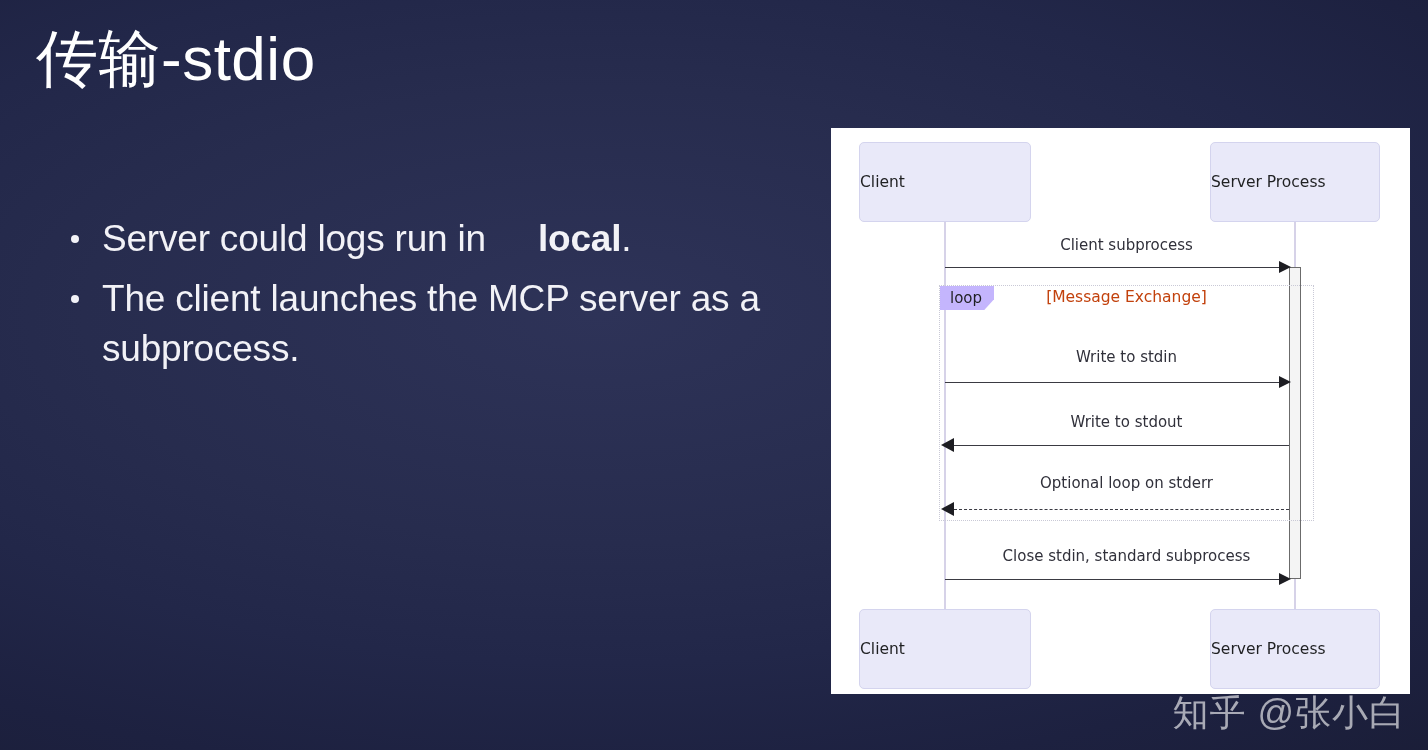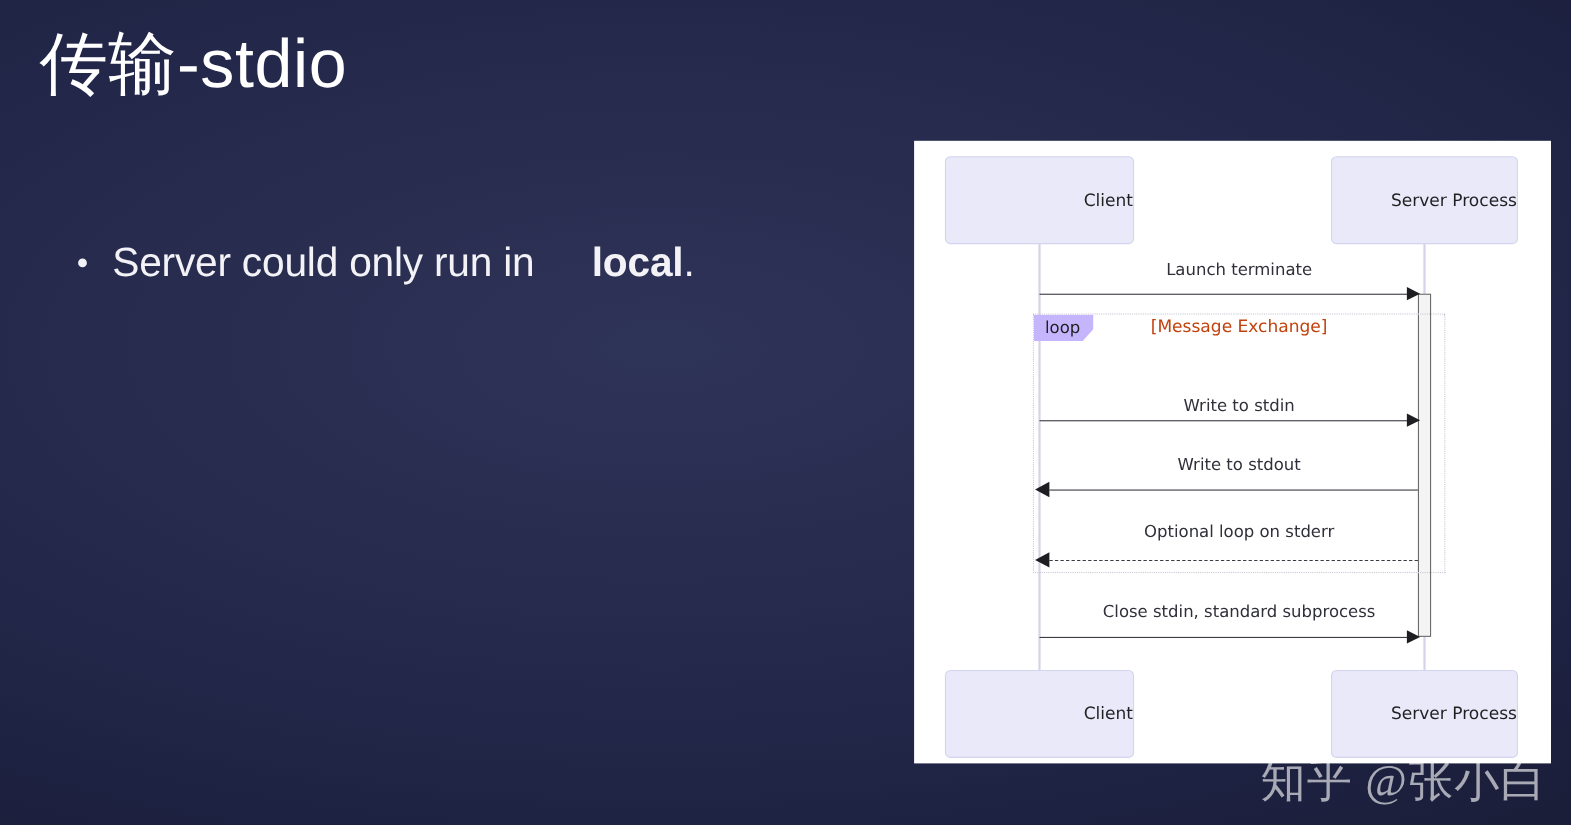--- a/index.html
+++ b/index.html
@@ -83,24 +83,23 @@
   
   .participant {
     position: absolute;
     background: #e9e9f9;
     border: 1px solid #d4d4ee;
     border-radius: 5px;
     color: #1f2022;
     font-size: 15.5px;
     display: flex;
     align-items: center;
-    justify-content: flex-end;
+    justify-content: flex-start;
     text-align: center;
     box-sizing: border-box;
-    padding-left: 13px;
   }
   .p-client-top   { left: 28px;  top: 14px;  width: 172px; height: 80px; }
   .p-server-top   { left: 379px; top: 14px;  width: 170px; height: 80px; }
   .p-client-bot   { left: 28px;  top: 481px; width: 172px; height: 80px; }
   .p-server-bot   { left: 379px; top: 481px; width: 170px; height: 80px; }
 
   
   .lifeline {
     position: absolute;
     width: 2px;
@@ -183,69 +182,73 @@
     border-top: 7px solid transparent;
     border-bottom: 7px solid transparent;
     border-right: 13px solid #1d1d22;
   }
 
   
   .watermark {
     position: absolute;
     right: 22px;
     bottom: 12px;
-    font-size: 41px;
+    font-size: 36px;
     color: rgba(255,255,255,0.62);
     letter-spacing: 1px;
     white-space: nowrap;
-    font-family: Liberation Serif, serif;
+    font-family: Liberation Sans, sans-serif;
   }
 </style>
 </head>
 <body>
 
 <div class="slide">
 
   <div class="title">传输-stdio</div>
 
   <div class="bullets">
 
     <div class="bullet">
       <span class="dot"></span>
-      <span>Server could only run in </span><b>local</b><span>.</span>
+      <span>Server could logs run in </span><b>local</b><span>.</span>
     </div>
 
+    <div class="bullet">
+      <span class="dot"></span>
+      <span>The client launches the MCP server as a subprocess.</span>
+    </div>
 
 
   </div>
 
   <div class="diagram-panel">
     <div class="diagram-inner">
 
       <div class="lifeline ll-client"></div>
       <div class="lifeline ll-server"></div>
 
       <div class="activation"></div>
 
       <div class="participant p-client-top">
         <span>Client</span>
       </div>
       <div class="participant p-server-top">
         <span>Server Process</span>
       </div>
 
-      <div class="msg-label" style="left:108px; top:108px; width:375px;">Launch terminate</div>
+      <div class="msg-label" style="left:108px; top:108px; width:375px;">Client subprocess</div>
       <div class="msg-line" style="left:114px; top:139px; width:336px;"></div>
       <div class="arrow-head right" style="left:448px; top:133px;"></div>
 
       <div class="loop-frame"></div>
       <div class="loop-tab">loop</div>
       <div class="loop-title">[Message Exchange]</div>
 
-      <div class="msg-label" style="left:108px; top:232px; width:375px;">Write to stdin</div>
+      <div class="msg-label" style="left:108px; top:220px; width:375px;">Write to stdin</div>
       <div class="msg-line" style="left:114px; top:254px; width:336px;"></div>
       <div class="arrow-head right" style="left:448px; top:248px;"></div>
 
       <div class="msg-label" style="left:108px; top:285px; width:375px;">Write to stdout</div>
       <div class="msg-line" style="left:123px; top:317px; width:335px;"></div>
       <div class="arrow-head left-open" style="left:110px; top:310px;"></div>
 
       <div class="msg-label" style="left:108px; top:346px; width:375px;">Optional loop on stderr</div>
       <div class="msg-line dashed" style="left:123px; top:381px; width:335px;"></div>
       <div class="arrow-head left-open" style="left:110px; top:374px;"></div>

